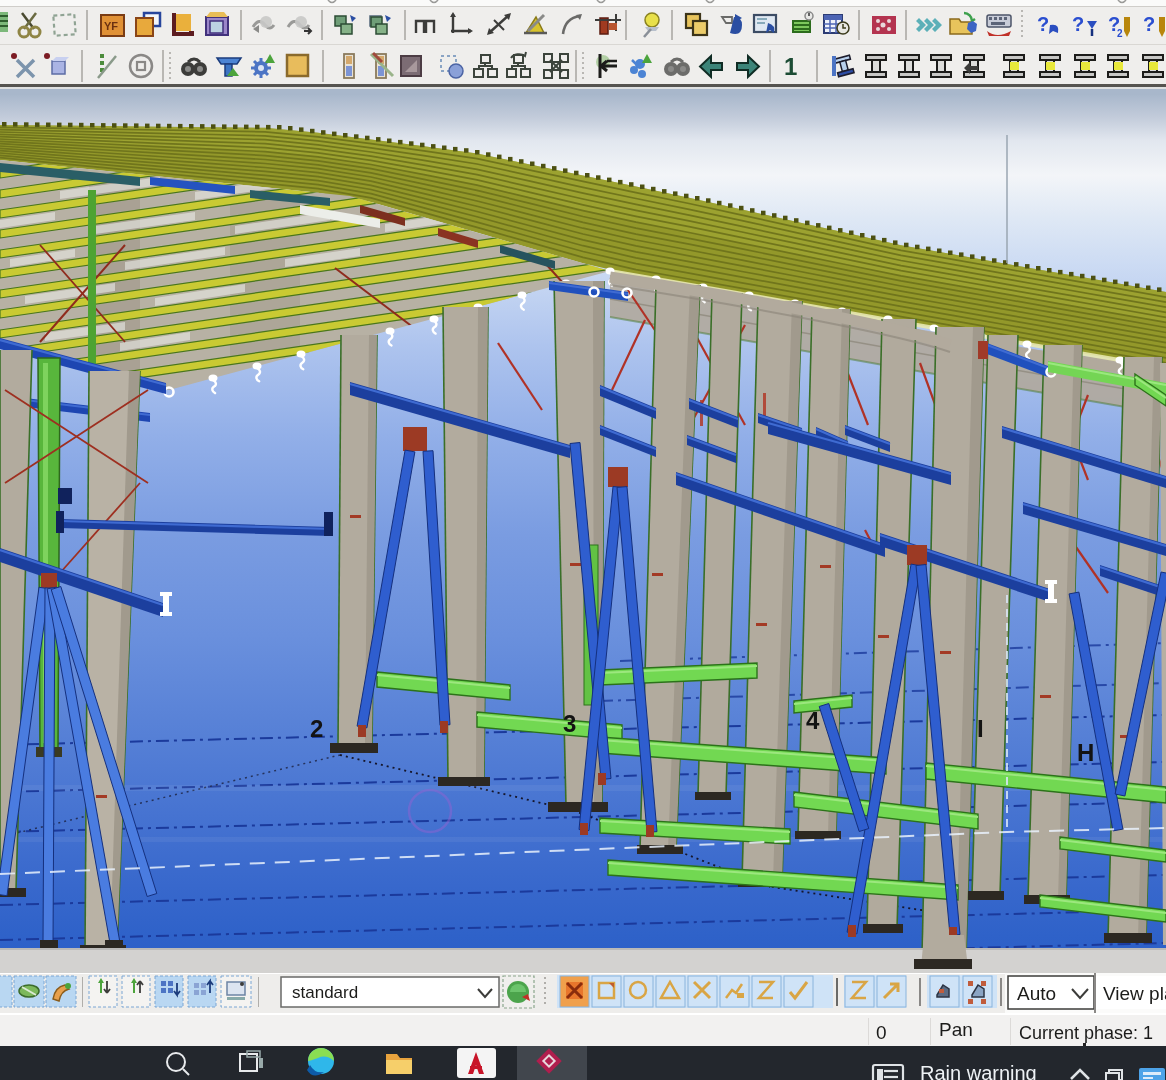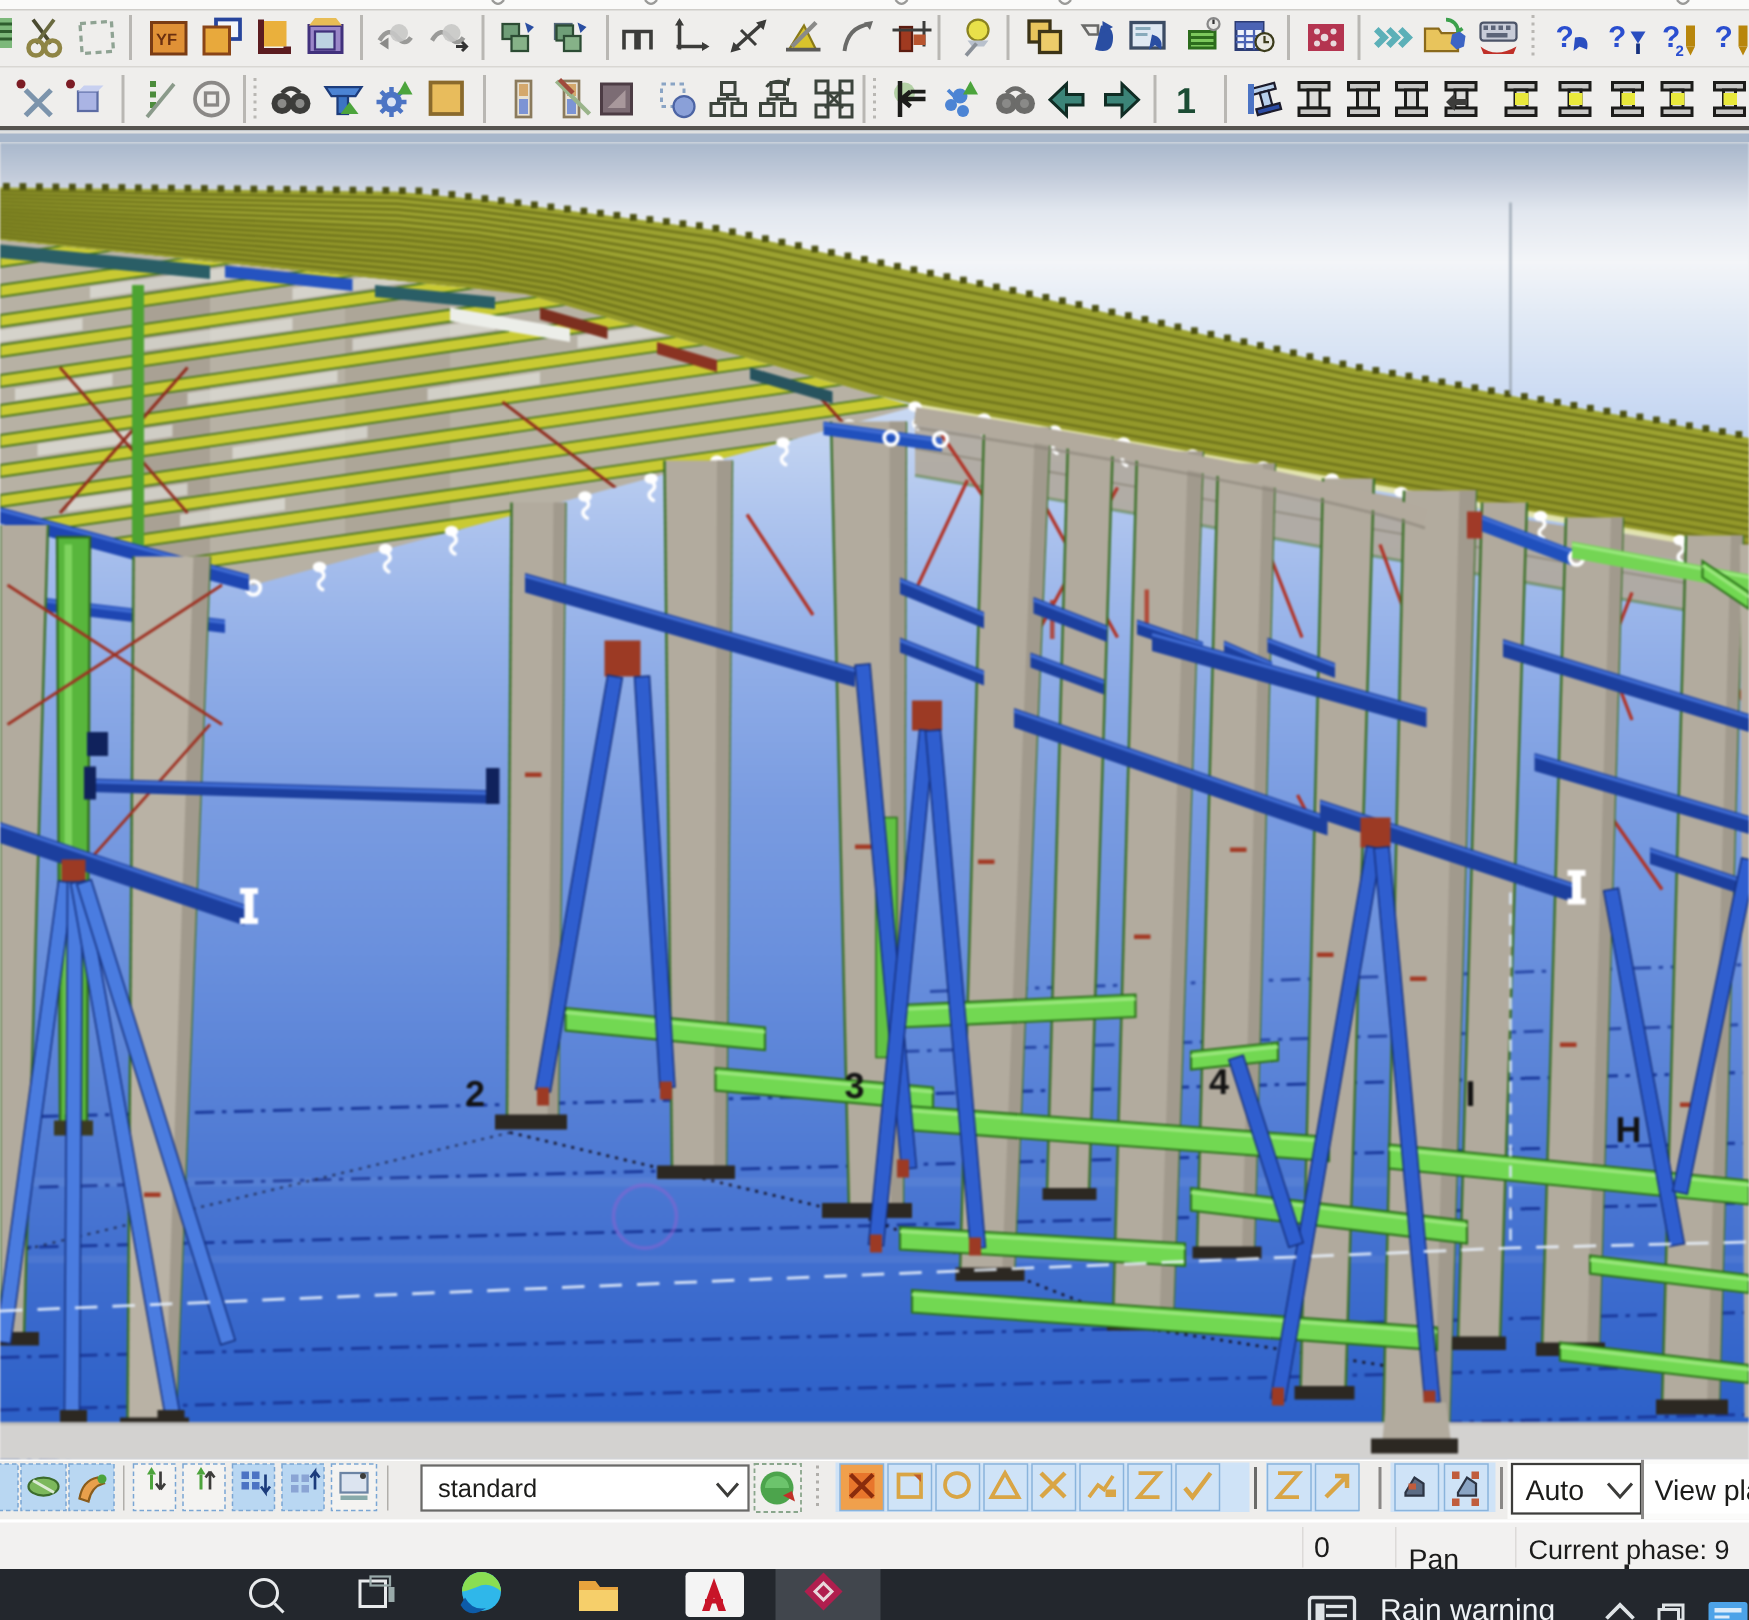--- a/index.html
+++ b/index.html
@@ -1011,22 +1011,22 @@
     <path d="M1072,16 l8,9 8,-9" fill="none" stroke="#3c3c3a" stroke-width="2"></path>
     <rect x="1094" y="0" width="2" height="40" fill="#8a8886"></rect>
     <rect x="1096" y="3" width="70" height="33" fill="#ffffff"></rect>
     <text x="1103" y="27" font-family="Liberation Sans" font-size="19" fill="#1c1c1a">View pla</text>
   </svg>
 <div id="status">
     <div class="vd" style="left:868px"></div>
     <div class="vd" style="left:930px"></div>
     <div class="vd" style="left:1010px"></div>
     <span style="position:absolute;left:876px;top:7px">0</span>
-    <span style="position:absolute;left:939px;top:15px">Pan</span>
-    <span style="position:absolute;left:1019px;top:8px;font-size:18px">Current phase: 9</span>
+    <span style="position:absolute;left:939px;top:4px">Pan</span>
+    <span style="position:absolute;left:1019px;top:8px;font-size:18px">Current phase: 1</span>
     <div style="position:absolute;left:1083px;top:28px;width:3px;height:5px;background:#222"></div>
   </div>
 <svg class="abs" style="top:1046px" width="1166" height="34">
     <rect x="0" y="0" width="1166" height="34" fill="#23272d"></rect>
     <g stroke="#e8eaec" stroke-width="2" fill="none">
       <circle cx="176" cy="16" r="9"></circle>
       <line x1="183" y1="23" x2="189" y2="29"></line>
     </g>
     <rect x="240" y="8" width="17" height="17" fill="none" stroke="#e8eaec" stroke-width="2"></rect>
     <rect x="247" y="5" width="13" height="6" fill="none" stroke="#99aaaa" stroke-width="1.5"></rect>

